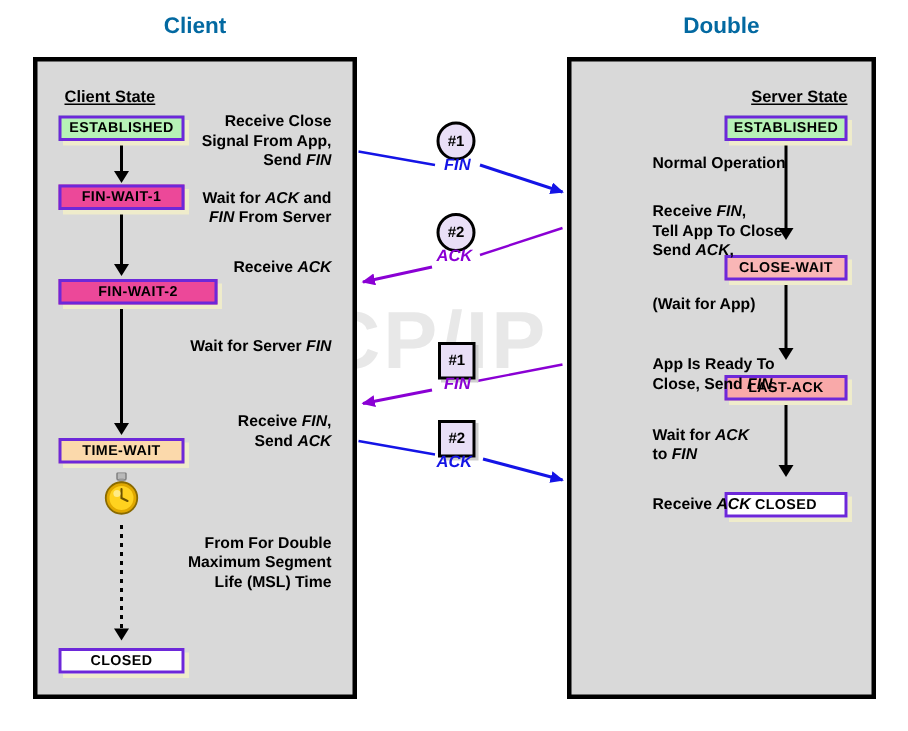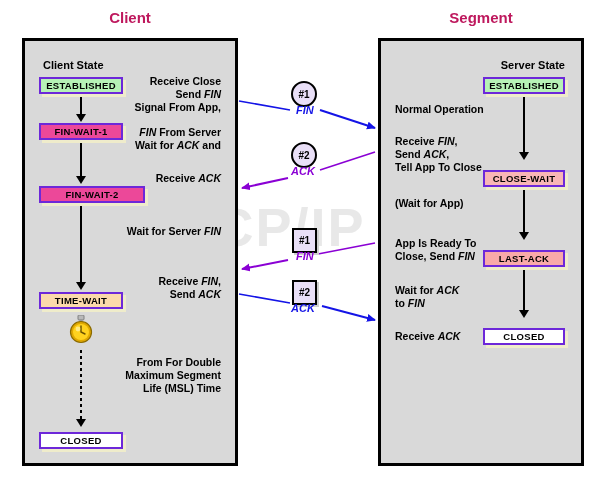--- a/index.html
+++ b/index.html
@@ -16,39 +16,39 @@
     text-align:center;
     font-size:54px;font-weight:bold;letter-spacing:2px;
     color:#e8e8e8;
     white-space:nowrap;
     user-select:none;
     z-index:0;
   }
 
   
   .col-title{
-    position:absolute;font-size:15px;font-weight:bold;color:#be185d;
+    position:absolute;font-size:15px;font-weight:bold;color:#0369a1;
     text-align:center;z-index:5;
   }
   #title-client{left:22px;top:9px;width:216px;}
   #title-server{left:378px;top:9px;width:206px;}
 
   
   .panel{
     position:absolute;background:#d9d9d9;
     border:3px solid #000000;
     box-sizing:border-box;
     z-index:2;
   }
   #panel-client{left:22px;top:38px;width:216px;height:428px;}
   #panel-server{left:378px;top:38px;width:206px;height:428px;}
 
   .panel-head{
     position:absolute;font-size:11px;font-weight:bold;
-    color:#000;white-space:nowrap;
+    text-decoration:underline;color:#000;white-space:nowrap;
   }
   #head-client{left:18px;top:18px;}
   #head-server{right:16px;top:18px;}
 
   
   .state{
     position:absolute;
     box-sizing:border-box;
     border:2px solid #6d28d9;
     font-size:9.5px;font-weight:bold;letter-spacing:.3px;
@@ -84,21 +84,21 @@
     background-size:2px 6px;
     background-repeat:repeat-y;
   }
 
   
   .desc{
     position:absolute;font-size:10.5px;font-weight:bold;
     line-height:13px;color:#000;z-index:4;
   }
   .desc.right{text-align:right;}
-  .desc.left{text-align:left;}
+  .desc.left{text-align:left;margin-left:40px;}
   .desc i{font-style:italic;}
 
   
   .badge{
     position:absolute;z-index:6;
     display:flex;align-items:center;justify-content:center;
     font-size:10px;font-weight:bold;color:#000;
     background:#e9dff7;
     border:2px solid #000;
   }
@@ -119,21 +119,21 @@
   #stopwatch{position:absolute;z-index:5;}
 </style>
 </head>
 <body>
 
 <div id="stage">
 
   <div class="watermark">The TCP/IP Guide</div>
 
   <div class="col-title" id="title-client">Client</div>
-  <div class="col-title" id="title-server">Segment</div>
+  <div class="col-title" id="title-server">Double</div>
 
   <div class="panel" id="panel-client">
     <div class="panel-head" id="head-client">Client State</div>
 
     <div class="state st-established" style="left:14px;top:36px;width:84px;height:17px;">ESTABLISHED</div>
     <div class="state st-finwait" style="left:14px;top:82px;width:84px;height:17px;">FIN-WAIT-1</div>
     <div class="state st-finwait" style="left:14px;top:145px;width:106px;height:17px;">FIN-WAIT-2</div>
     <div class="state st-timewait" style="left:14px;top:251px;width:84px;height:17px;">TIME-WAIT</div>
     <div class="state st-closed" style="left:14px;top:391px;width:84px;height:17px;">CLOSED</div>
 
@@ -153,27 +153,27 @@
       <circle cx="16" cy="17" r="8" fill="#ffd21f"></circle>
       <path d="M16 11 L16 17 L20 19" stroke="#6b5200" stroke-width="1.4" fill="none" stroke-linecap="round"></path>
       <circle cx="13" cy="14" r="2.4" fill="#fff3a8" opacity="0.75"></circle>
     </svg>
 
     <div class="dotline" style="left:55px;top:306px;height:72px;"></div>
     <div class="vhead" style="left:51px;top:378px;"></div>
 
     <div class="desc right" style="right:14px;top:34px;width:140px;">
       <div>Receive Close</div>
+      <div>Signal From App,</div>
       <div>Send <i>FIN</i></div>
-      <div>Signal From App,</div>
     </div>
 
     <div class="desc right" style="right:14px;top:85px;width:148px;">
+      <div>Wait for <i>ACK</i> and</div>
       <div><i>FIN</i> From Server</div>
-      <div>Wait for <i>ACK</i> and</div>
     </div>
 
     <div class="desc right" style="right:14px;top:131px;width:148px;">
       <div>Receive <i>ACK</i></div>
     </div>
 
     <div class="desc right" style="right:14px;top:184px;width:160px;">
       <div>Wait for Server <i>FIN</i></div>
     </div>
 
@@ -205,22 +205,22 @@
 
     <div class="vline" style="right:56px;top:228px;height:42px;"></div>
     <div class="vhead" style="right:52px;top:269px;"></div>
 
     <div class="desc left" style="left:14px;top:62px;width:140px;">
       <div>Normal Operation</div>
     </div>
 
     <div class="desc left" style="left:14px;top:94px;width:150px;">
       <div>Receive <i>FIN</i>,</div>
+      <div>Tell App To Close</div>
       <div>Send <i>ACK</i>,</div>
-      <div>Tell App To Close</div>
     </div>
 
     <div class="desc left" style="left:14px;top:156px;width:150px;">
       <div>(Wait for App)</div>
     </div>
 
     <div class="desc left" style="left:14px;top:196px;width:150px;">
       <div>App Is Ready To</div>
       <div>Close, Send <i>FIN</i></div>
     </div>

